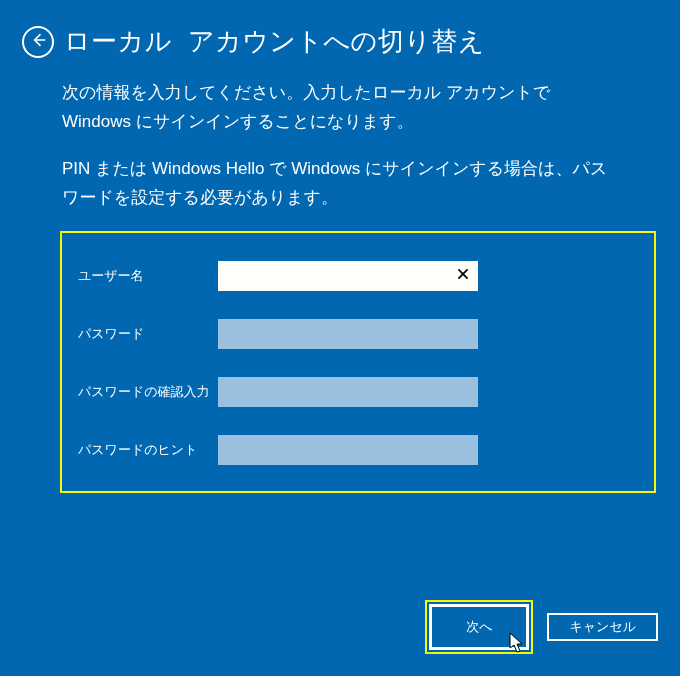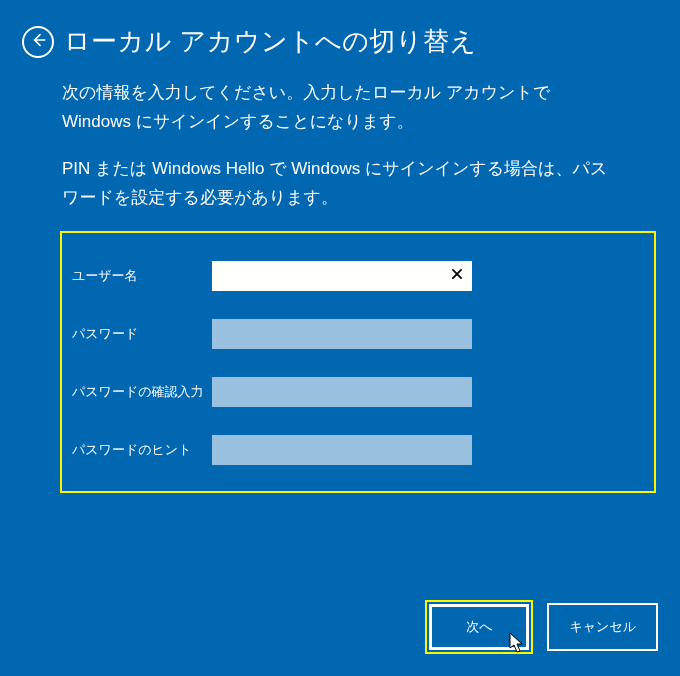--- a/index.html
+++ b/index.html
@@ -27,31 +27,32 @@
       align-items: center;
       justify-content: center;
       cursor: pointer;
       flex-shrink: 0;
     }
     .back-btn svg { width: 16px; height: 16px; }
     .title {
       font-size: 26px;
       font-weight: 400;
       letter-spacing: 0.5px;
+      font-family: Liberation Mono, monospace;
     }
     .description {
       padding: 12px 60px 0 62px;
       font-size: 17px;
       line-height: 1.7;
     }
     .description p { margin-bottom: 18px; }
     .form-box {
       margin: 14px 24px 0 60px;
       border: 2px solid #faf600;
-      padding: 18px 10px 18px 10px;
+      padding: 18px 10px 18px 16px;
     }
     .form-row {
       display: flex;
       align-items: center;
       margin: 10px 0 28px 0;
     }
     .form-row:last-child { margin-bottom: 8px; }
     .form-label {
       width: 140px;
       font-size: 13px;
@@ -89,21 +90,21 @@
     .clear-btn svg { width: 14px; height: 14px; }
     .footer {
       position: absolute;
       bottom: 22px;
       right: 22px;
       display: flex;
       align-items: center;
       gap: 14px;
     }
     .btn {
-      height: 48px;
+      height: 28px;
       padding: 0 20px;
       border: 2px solid #fff;
       background: transparent;
       color: #fff;
       font-size: 13px;
       font-family: inherit;
       cursor: pointer;
       display: flex;
       align-items: center;
       justify-content: center;

